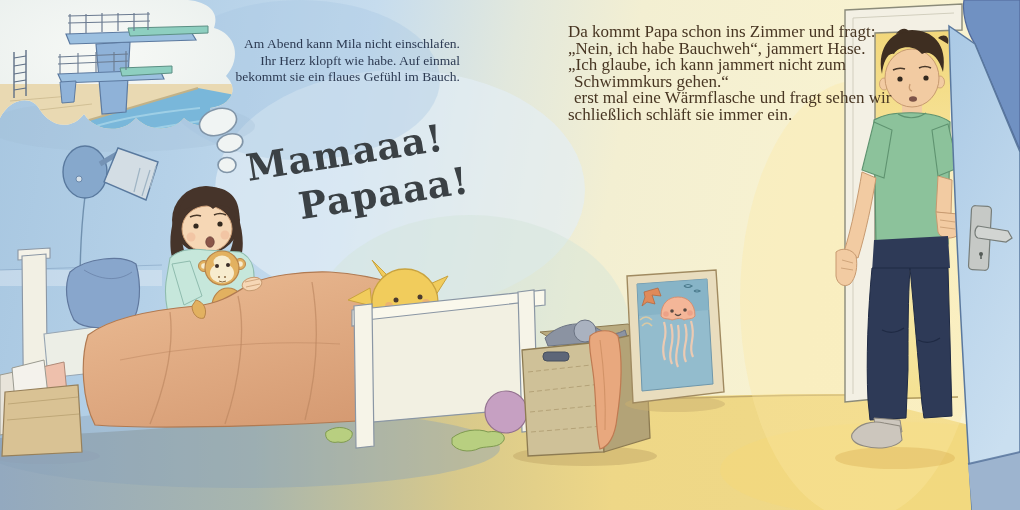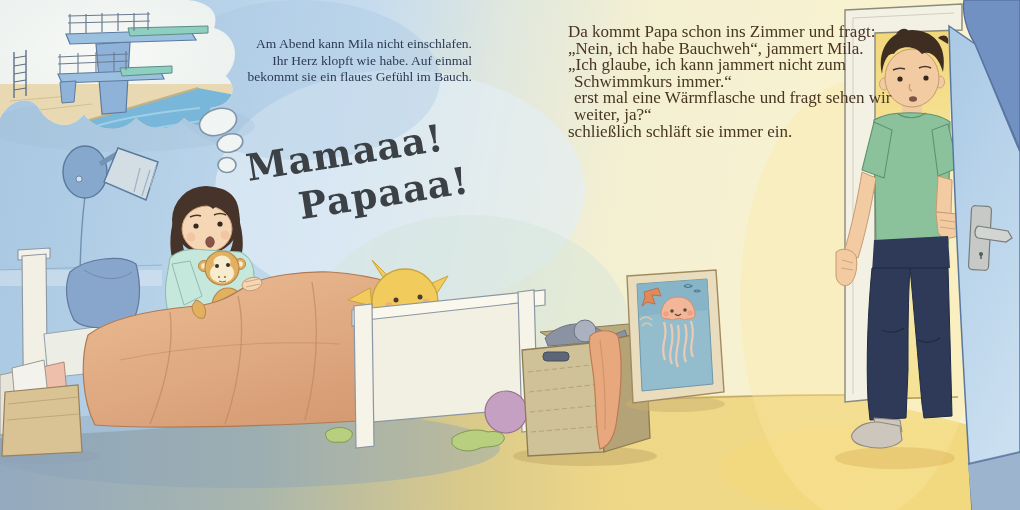--- a/index.html
+++ b/index.html
@@ -3,21 +3,21 @@
 <meta charset="utf-8">
 <style>
   html,body{margin:0;padding:0;background:#fff;}
   .page{
     position:relative;width:1020px;height:510px;overflow:hidden;
     background:linear-gradient(100deg,#a7c6e0 0%,#b5d1e8 18%,#c6dcee 34%,#e2e8dd 47%,#f3efd2 58%,#f8f2d0 78%,#f9f3d1 100%);
     font-family:"Liberation Serif",serif;
   }
   svg.art{position:absolute;left:0;top:0;}
   .text-left{
-    position:absolute;top:36px;right:548px;text-align:right;
+    position:absolute;top:36px;right:560px;text-align:right;
     font-size:13.5px;line-height:16.6px;color:#2c3a52;white-space:nowrap;
   }
   .text-right{
     position:absolute;top:24px;left:568px;
     font-size:17px;line-height:16.6px;color:#473522;white-space:nowrap;font-family:Liberation Serif, serif;
   }
   .text-right .indent{padding-left:6px;}
   .call{
     position:absolute;left:250px;top:146px;
     transform:rotate(-9deg);transform-origin:left center;
@@ -295,21 +295,20 @@
   <div>bekommt sie ein flaues Gefühl im Bauch.</div>
 </div>
 
 <div class="call">
   <div class="l1">Mamaaa!</div>
   <div class="l2">Papaaa!</div>
 </div>
 
 <div class="text-right">
   <div>Da kommt Papa schon ins Zimmer und fragt:</div>
-  <div>„Nein, ich habe Bauchweh“, jammert Mila.</div>
+  <div>„Nein, ich habe Bauchweh“, jammert Hase.</div>
   <div>„Ich glaube, ich kann jammert nicht zum</div>
-  <div class="indent">Schwimmkurs immer.“</div>
+  <div class="indent">Schwimmkurs gehen.“</div>
   <div class="indent">erst mal eine Wärmflasche und fragt sehen wir</div>
-  <div class="indent">weiter, ja?“</div>
   <div>schließlich schläft sie immer ein.</div>
 </div>
 
 </div>
 
 </body></html>

